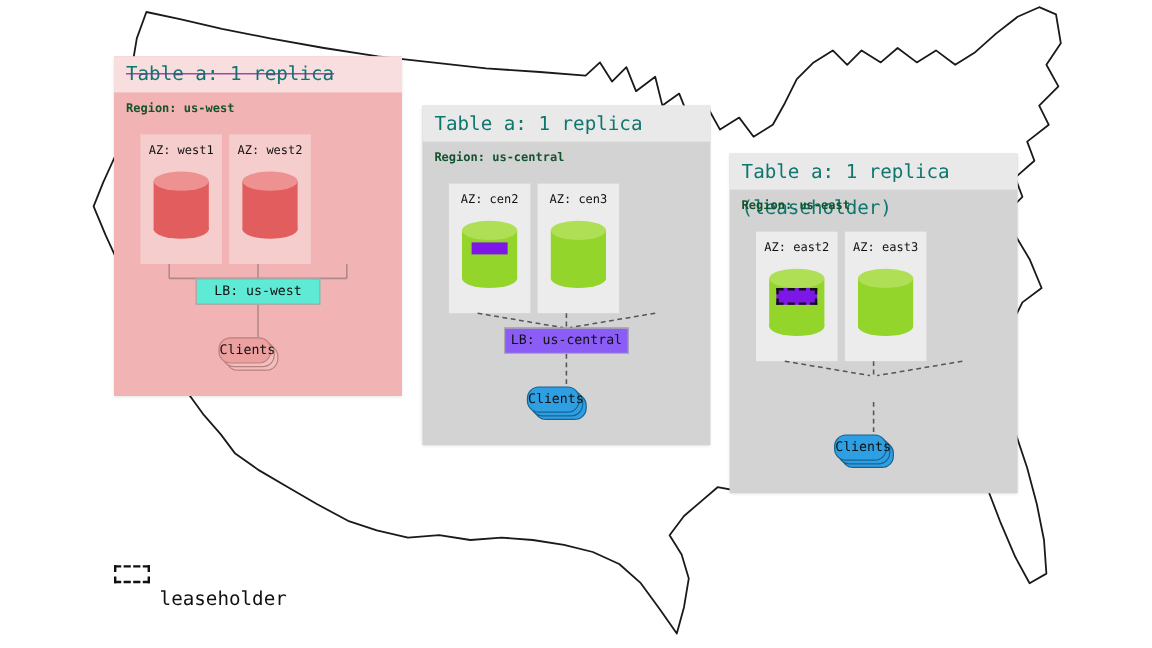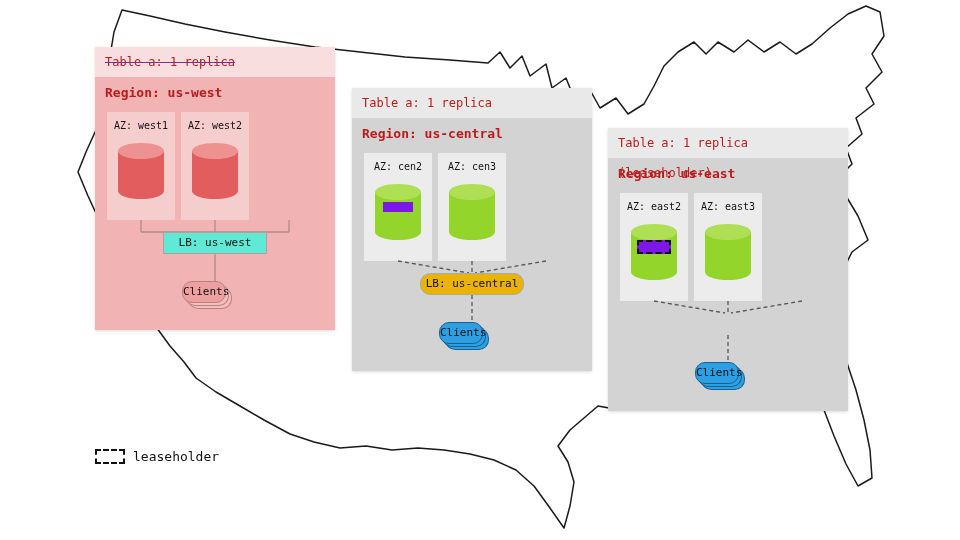--- a/index.html
+++ b/index.html
@@ -6,55 +6,55 @@
     font-family:"DejaVu Sans Mono","Liberation Mono",monospace;}
   .stage{position:relative;width:960px;height:540px;}
   .map-svg{position:absolute;left:0;top:0;z-index:0;}
 
   .panel{position:absolute;width:240px;height:283px;z-index:2;box-shadow:0 1px 3px rgba(0,0,0,0.15);}
   .panel-west{left:95px;top:47px;background:#f1b3b3;--cyl:#e25e5e;--cyl-top:#ee9191;--az:#f6cdcd;--line:#c9a0a0;}
   .panel-central{left:352px;top:88px;background:#d3d3d3;--cyl:#93d52a;--cyl-top:#aedf55;--az:#ececec;--line:#555;}
   .panel-east{left:608px;top:128px;background:#d3d3d3;--cyl:#93d52a;--cyl-top:#aedf55;--az:#ececec;--line:#555;}
 
   .panel-header{position:absolute;top:0;left:0;right:0;height:30px;line-height:30px;
-    padding-left:10px;font-size:12px;color:#b91c1c;box-sizing:border-box;}
+    padding-left:10px;font-size:16px;color:#0f766e;box-sizing:border-box;}
   .panel-west .panel-header{background:#f8dede;}
   .panel-central .panel-header,.panel-east .panel-header{background:#e9e9e9;}
   .struck{text-decoration:line-through;text-decoration-color:#7a2b9e;}
 
-  .region-label{position:absolute;top:38px;left:10px;font-size:13px;font-weight:700;color:#b91c1c;}
+  .region-label{position:absolute;top:38px;left:10px;font-size:10px;font-weight:700;color:#14532d;}
 
-  .az-row{position:absolute;top:65px;left:12px;width:216px;display:flex;gap:6px;}
+  .az-row{position:absolute;top:65px;left:22px;width:216px;display:flex;gap:6px;}
   .az-box{width:68px;height:108px;background:var(--az);box-sizing:border-box;}
   .az-label{font-size:10px;text-align:center;margin-top:8px;color:#111;white-space:nowrap;}
 
   .cylinder{position:relative;width:46px;height:62px;margin:12px auto 0;}
   .cylinder .cyl-body{position:absolute;top:8px;left:0;width:46px;height:40px;background:var(--cyl);}
   .cylinder .cyl-bottom{position:absolute;top:40px;left:0;width:46px;height:16px;border-radius:50%;background:var(--cyl);}
   .cylinder .cyl-top{position:absolute;top:0;left:0;width:46px;height:16px;border-radius:50%;background:var(--cyl-top);}
   .replica-marker{position:absolute;top:18px;left:8px;width:30px;height:10px;background:#7d17e8;z-index:3;}
   .replica-marker.leaseholder{border:2px dashed #111;top:16px;left:6px;}
 
   .connector-svg{position:absolute;left:0;top:0;z-index:1;}
 
   .lb-box{position:absolute;top:185px;left:68px;width:104px;height:22px;line-height:20px;
     text-align:center;font-size:11px;color:#111;box-sizing:border-box;border:1px solid #a88;z-index:2;}
   .panel-west .lb-box{background:#5eead4;border-color:#c09a9a;}
-  .panel-central .lb-box,.panel-east .lb-box{background:#eab308;border-color:#aaa;border-radius:10px;}
+  .panel-central .lb-box,.panel-east .lb-box{background:#8b5cf6;border-color:#aaa;}
 
   .clients-box{position:absolute;top:234px;left:87px;width:44px;height:22px;line-height:20px;
     text-align:center;font-size:11px;color:#111;box-sizing:border-box;z-index:2;border-radius:10px;}
   .clients-pink{background:#eca0a0;border:1px solid #bc8080;
     box-shadow:3px 3px 0 -1px #f3bebe,3px 3px 0 0 #bc8080,6px 6px 0 -1px #f3bebe,6px 6px 0 0 #bc8080;}
   .clients-blue{background:#2f9fe3;border:1px solid #16638f;
     box-shadow:3px 3px 0 -1px #2f9fe3,3px 3px 0 0 #16638f,6px 6px 0 -1px #2f9fe3,6px 6px 0 0 #16638f;}
 
   .legend{position:absolute;left:95px;top:449px;display:flex;align-items:center;gap:8px;z-index:2;}
   .legend-swatch{width:26px;height:11px;background:#fff;border:2px dashed #111;}
-  .legend-label{font-size:13px;color:#111;}
+  .legend-label{font-size:16px;color:#111;margin-top:40px;}
 </style>
 </head>
 <body>
 
 <div class="stage">
 
   <svg class="map-svg" width="960" height="540" viewBox="0 0 960 540">
     <path fill="none" stroke="#1a1a1a" stroke-width="1.5" stroke-linejoin="round" d="
       M 122,10 L 150,16 L 185,24 L 225,32 L 270,40 L 315,47 L 360,52 L 405,57 L 450,60 L 488,63
       L 500,52 L 510,68 L 522,56 L 530,76 L 546,64 L 552,88 L 566,78 L 574,98 L 590,90 L 600,108

